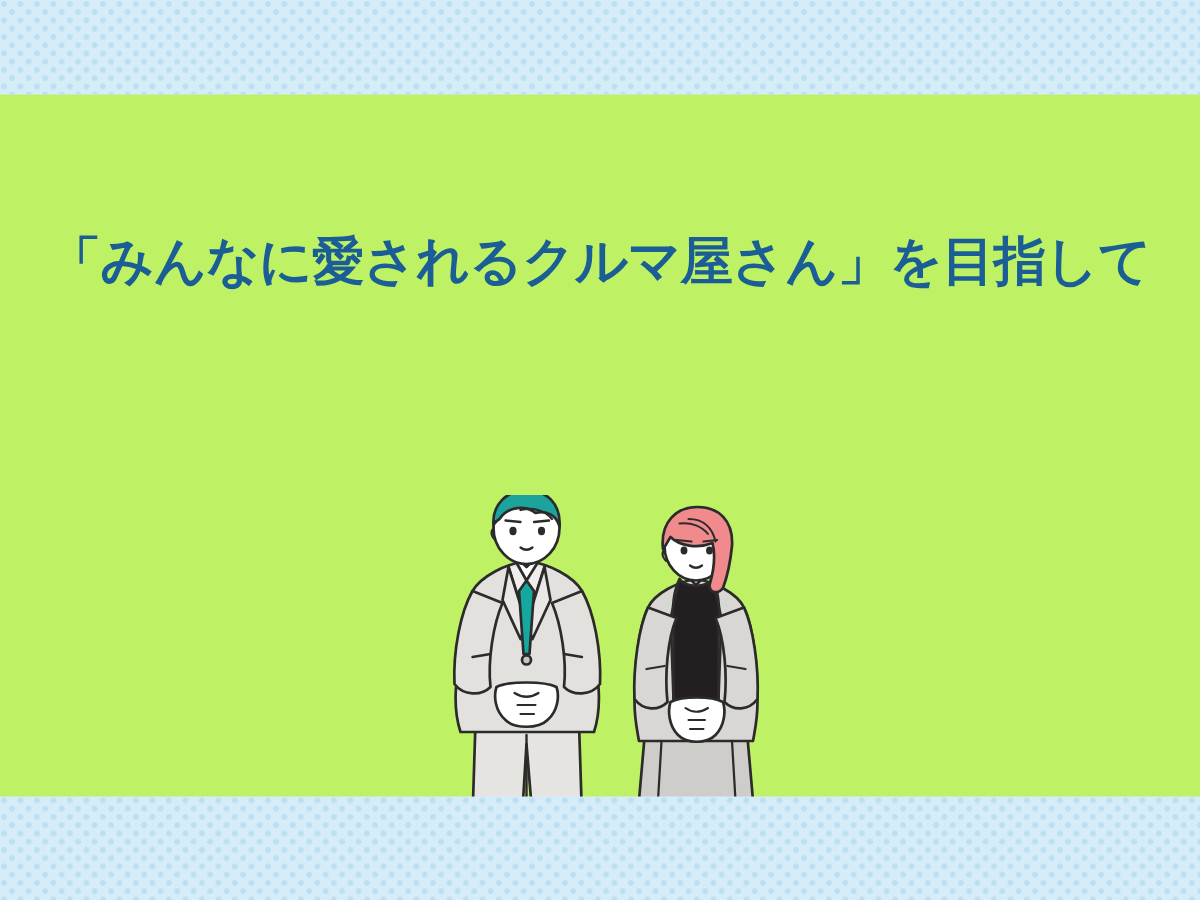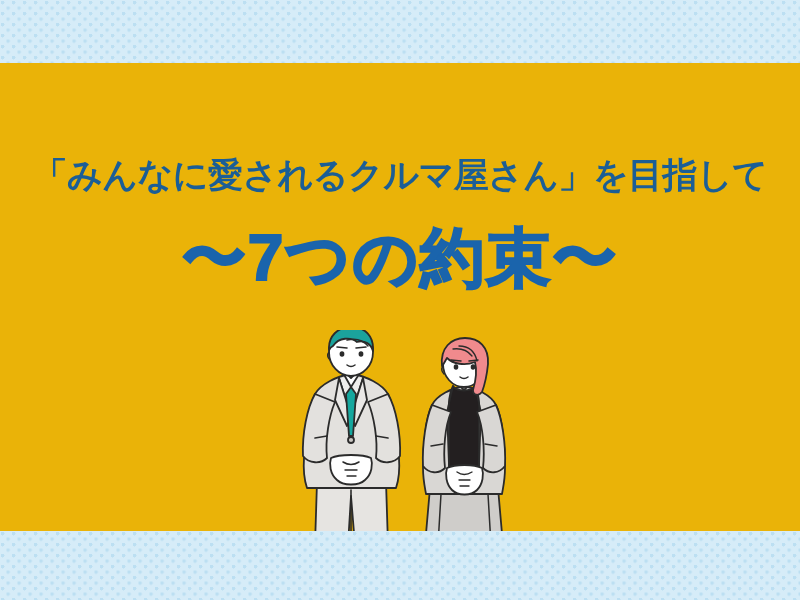--- a/index.html
+++ b/index.html
@@ -11,21 +11,21 @@
     height: 600px;
     overflow: hidden;
     background: #ffffff;
     font-family: "Liberation Sans", "DejaVu Sans", sans-serif;
   }
 
   #slide {
     position: relative;
     width: 800px;
     height: 600px;
-    background: #eab308;
+    background: #bef264;
     overflow: hidden;
   }
 
   
   .dot-band {
     position: absolute;
     left: 0;
     width: 800px;
     background-color: #d6ecf8;
     background-image:
@@ -104,21 +104,20 @@
 </style>
 </head>
 <body>
 
 <div id="slide">
 
   <div class="dot-band" id="band-top"></div>
 
   <div class="headline-wrap" id="headline-1">「みんなに愛されるクルマ屋さん」を目指して</div>
 
-  <div class="headline-wrap" id="headline-2">〜7つの約束〜</div>
 
   <div id="illustration">
     <svg viewBox="0 0 250 215" width="250" height="215">
       <g stroke="#2b2b2b" stroke-width="1.8" stroke-linejoin="round" stroke-linecap="round">
 
         <g>
 
           <path d="M32 152 L30 215 L63 215 L66 166 L70 215 L103 215 L101 152 Z" fill="#e6e4e1"></path>
 
           <path d="M66 44

